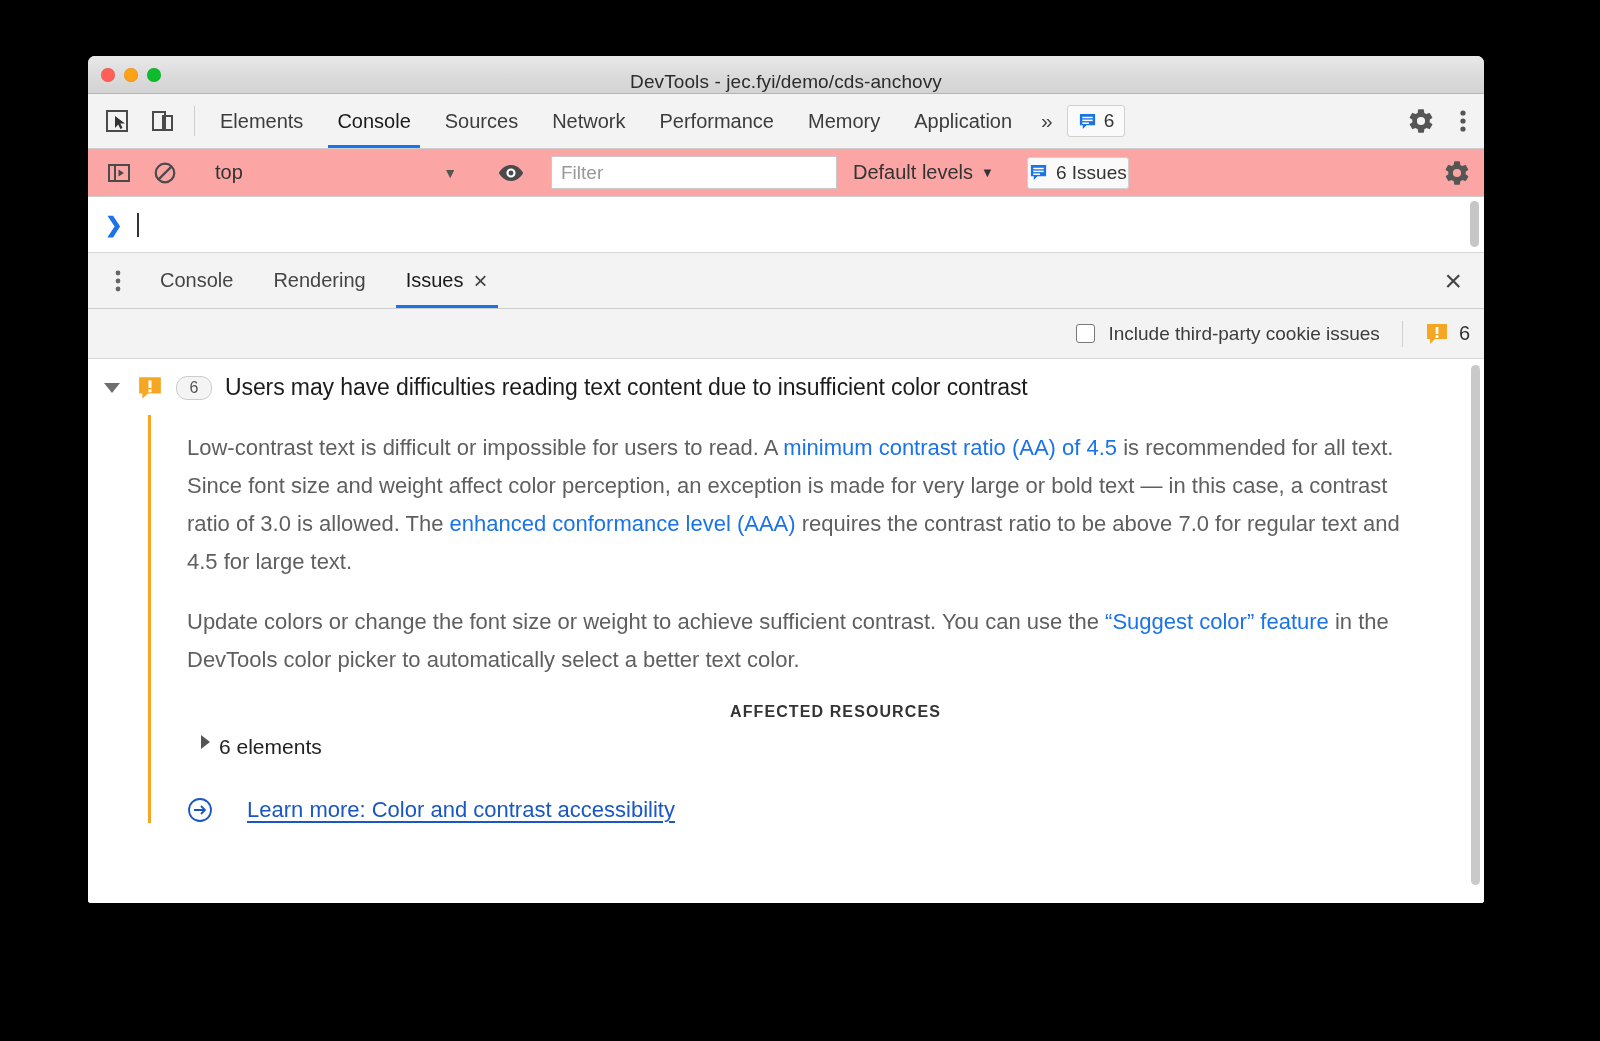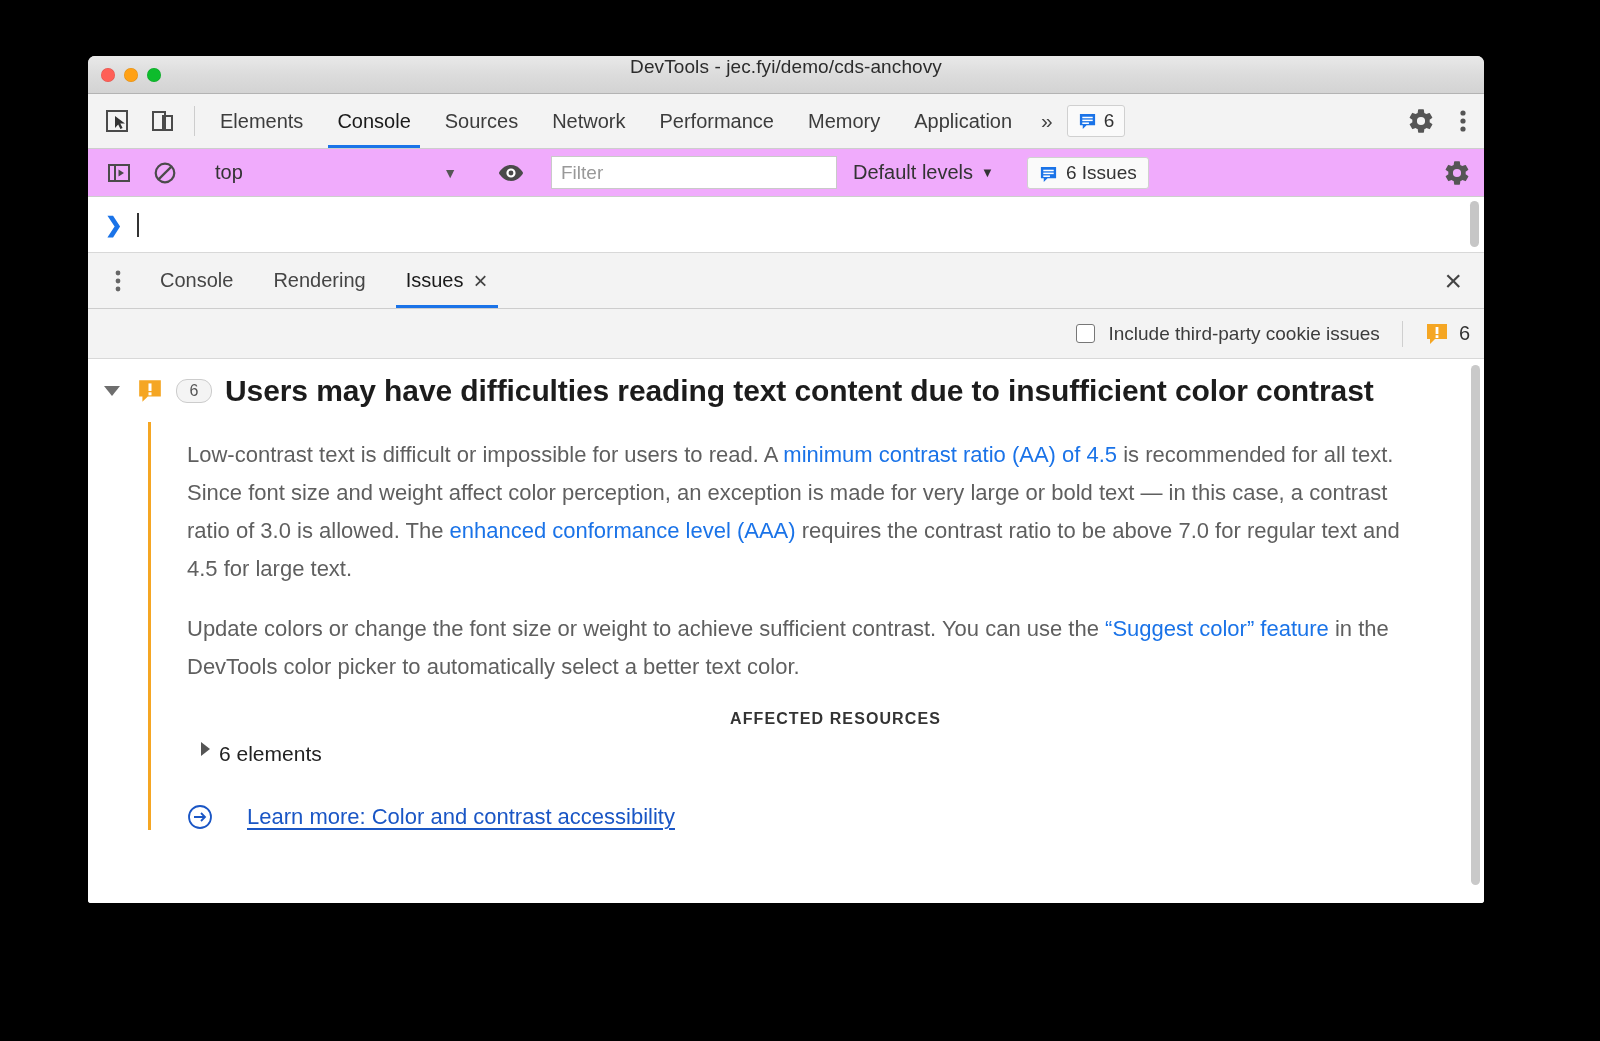--- a/index.html
+++ b/index.html
@@ -21,21 +21,21 @@
     box-shadow: 0 4px 18px rgba(0,0,0,0.45);
   }
 
   
   .titlebar {
     position: relative;
     height: 38px;
     background: linear-gradient(to bottom, #e9e9e9 0%, #dcdcdc 50%, #d3d3d3 100%);
     border-bottom: 1px solid #b3b3b3;
     display: flex;
-    align-items: flex-start;
+    align-items: flex-end;
     justify-content: center;
   }
   .traffic {
     position: absolute; left: 13px; top: 0; height: 100%;
     display: flex; align-items: center; gap: 9px;
   }
   .dot { width: 14px; height: 14px; border-radius: 50%; }
   .dot.red    { background: #ff5f57; box-shadow: inset 0 0 0 0.5px rgba(0,0,0,.12); }
   .dot.yellow { background: #ffa115; box-shadow: inset 0 0 0 0.5px rgba(0,0,0,.12); }
   .dot.green  { background: #0dbc2c; box-shadow: inset 0 0 0 0.5px rgba(0,0,0,.12); }
@@ -73,21 +73,21 @@
     background: #fafafa;
     padding: 3px 10px; margin: 11px 4px 11px 2px;
     font-size: 19px; color: #333;
   }
   .right-tools { margin-left: auto; display: flex; align-items: center; }
   .icon-btn { width: 42px; display: flex; align-items: center; justify-content: center; }
 
   
   .console-toolbar {
     height: 48px;
-    background: #f0abfc;
+    background: #fca5a5;
     border-bottom: 1px solid #cdcdcd;
     display: flex; align-items: center;
     padding-left: 8px;
   }
   .ctx-select {
     display: flex; align-items: center; width: 266px;
     font-size: 20px; color: #333; padding-left: 10px;
   }
   .ctx-select .caret { margin-left: auto; font-size: 14px; color: #555; padding-right: 14px; }
   .filter-input {
@@ -97,23 +97,23 @@
     font-family: "Liberation Sans", sans-serif;
     outline: none;
   }
   .filter-input::placeholder { color: #999; }
   .levels {
     display: flex; align-items: center; gap: 8px;
     font-size: 20px; color: #333; padding: 0 16px;
   }
   .levels .caret { font-size: 13px; }
   .issues-btn {
-    display: flex; align-items: flex-end; gap: 8px;
+    display: flex; align-items: center; gap: 8px;
     border: 1px solid #d0d0d0; border-radius: 3px; background: #fafafa;
-    padding: 4px 11px; font-size: 19px; color: #333;
+    padding: 4px 1px; font-size: 19px; color: #333;
   }
 
   
   .prompt-area {
     height: 56px; background: #fff; display: flex; align-items: center;
     border-bottom: 1px solid #d8d8d8; position: relative;
   }
   .prompt-caret { color: #1a73e8; font-size: 21px; padding: 0 14px 0 17px; font-weight: bold; }
   .caretline { width: 2px; height: 24px; background: #333; }
   .prompt-scroll {
@@ -156,21 +156,21 @@
   .issue-head {
     display: flex; align-items: center; gap: 13px;
     padding: 15px 0 14px 16px;
   }
   .tri-down { width: 0; height: 0; border-left: 8px solid transparent; border-right: 8px solid transparent;
               border-top: 10px solid #6e6e6e; margin-right: 4px; }
   .count-chip {
     border: 1px solid #ccc; border-radius: 11px; background: #f4f4f4;
     font-size: 16px; color: #555; padding: 2px 11px; min-width: 36px; text-align: center;
   }
-  .issue-title { font-size: 30px; font-weight: bold; color: #1c1c1c; letter-spacing: -.1px; }
+  .issue-title { font-size: 23px; font-weight: normal; color: #1c1c1c; letter-spacing: -.1px; }
 
   .issue-body {
     margin-left: 60px; border-left: 3px solid #f5a623;
     padding: 14px 0 0 36px;
   }
   .para {
     font-size: 22px; line-height: 38px; color: #5f5f5f;
     max-width: 1235px; margin: 0 0 22px 0;
   }
   .para a { color: #1a73e8; text-decoration: none; }

